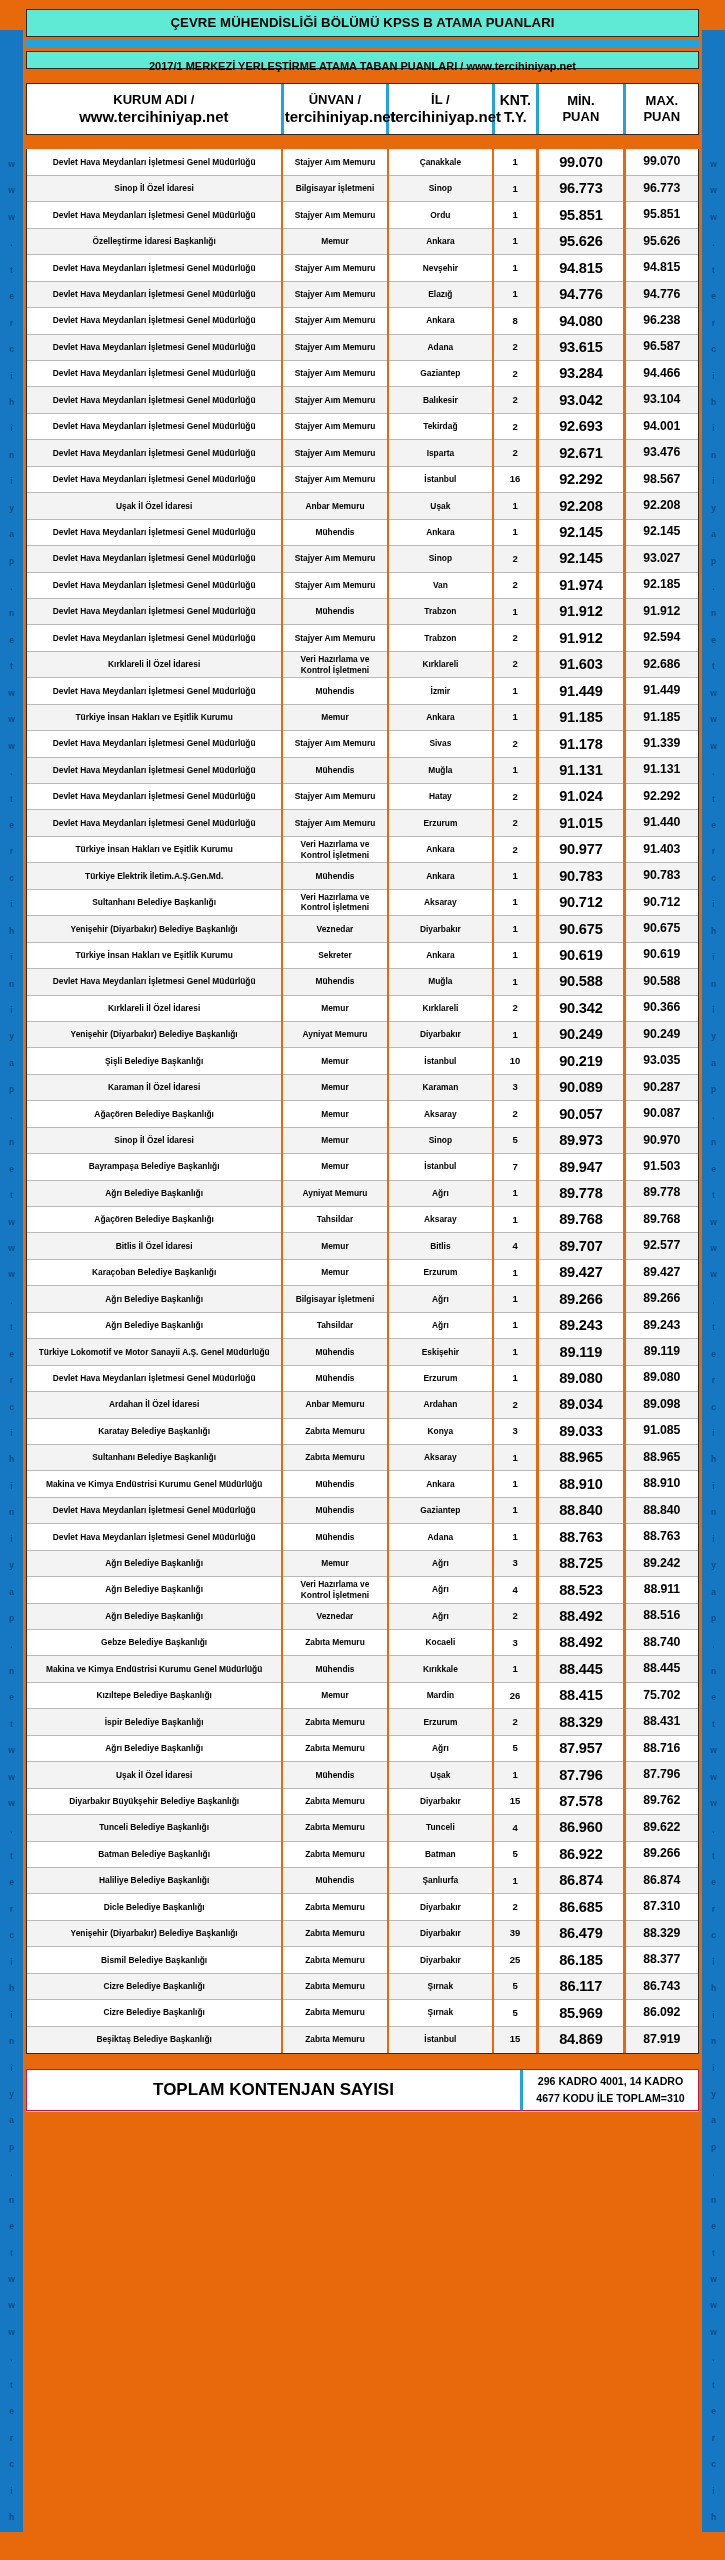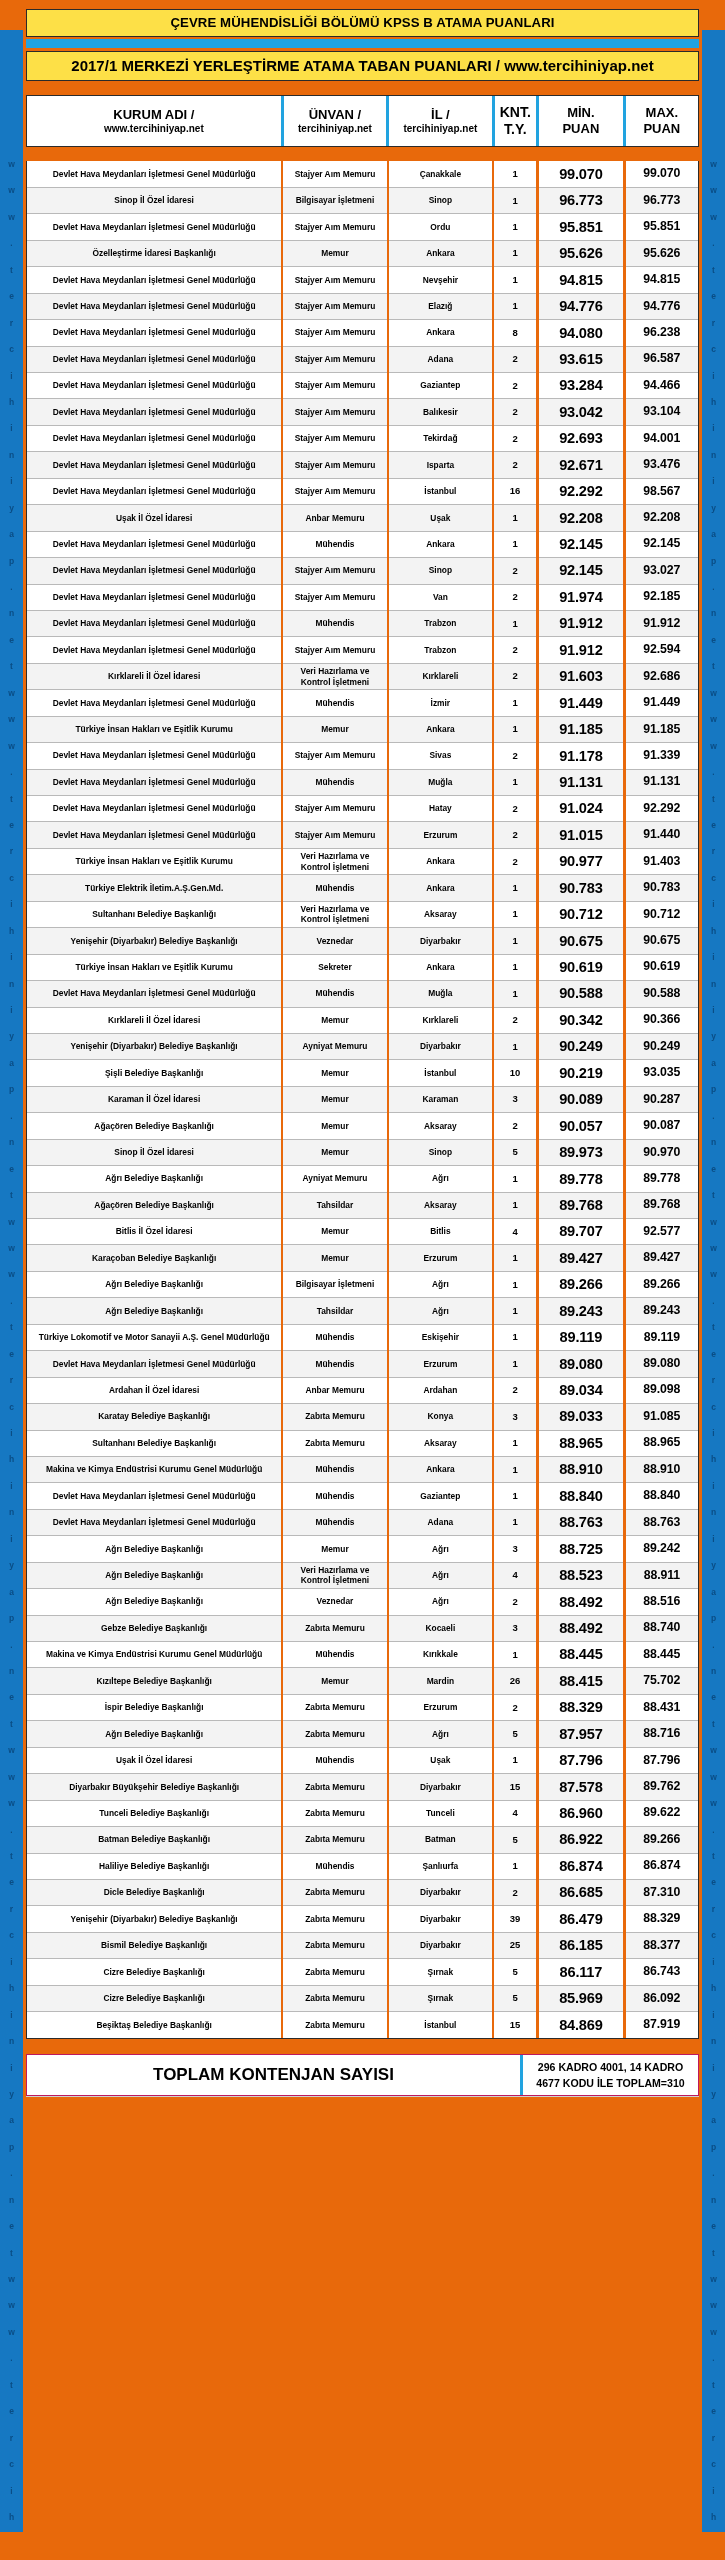--- a/index.html
+++ b/index.html
@@ -47,41 +47,41 @@
 
   
   .inner {
     margin: 0 26px;
     position: relative;
     z-index: 2;
   }
 
   
   .titlebar {
-    background: #fde047;
+    background: #5eead4;
     border: 1px solid #2a2a2a;
     text-align: center;
     color: #000;
     font-weight: bold;
   }
   .title1 {
     height: 28px;
     line-height: 26px;
     font-size: 13.2px;
     letter-spacing: .1px;
   }
   .bluebar {
     height: 9px;
     background: #21a3e0;
     margin: 2px 0 3px 0;
   }
   .title2 {
-    height: 30px;
+    height: 18px;
     line-height: 28px;
-    font-size: 15px;
+    font-size: 11px;
   }
   .orangebar {
     height: 8px;
     background: #e8690b;
     margin: 3px 0 3px 0;
   }
   .orangebar.thick { height: 9px; }
 
   
   table.grid {
@@ -109,21 +109,21 @@
     font-weight: bold;
     text-align: center;
     vertical-align: middle;
     padding: 3px 1px;
     height: 50px;
     border-right: 3px solid #21a3e0;
     line-height: 1.22;
   }
   thead th:last-child { border-right: none; }
   thead th .l1 { font-size: 13px; display:block; }
-  thead th .l2 { font-size: 10px; display:block; font-weight: bold; }
+  thead th .l2 { font-size: 15px; display:block; font-weight: bold; }
   thead th.knt .l1, thead th.knt .l2 { font-size: 14px; }
   thead th.min .l1, thead th.min .l2,
   thead th.max .l1, thead th.max .l2 { font-size: 13px; }
 
   
   tbody tr { height: 26.45px; }
   tbody tr:nth-child(odd)  td { background: #ffffff; }
   tbody tr:nth-child(even) td { background: #f3f3f3; }
   tbody td {
     border-bottom: 1px solid #b9b9b9;
@@ -737,20 +737,28 @@
             </tr>
             <tr>
               <td class="kurum">Sinop İl Özel İdaresi</td>
               <td class="unvan">Memur</td>
               <td class="il">Sinop</td>
               <td class="knt">5</td>
               <td class="min">89.973</td>
               <td class="max">90.970</td>
             </tr>
             <tr>
+              <td class="kurum">Bayrampaşa Belediye Başkanlığı</td>
+              <td class="unvan">Memur</td>
+              <td class="il">İstanbul</td>
+              <td class="knt">7</td>
+              <td class="min">89.947</td>
+              <td class="max">91.503</td>
+            </tr>
+            <tr>
               <td class="kurum">Ağrı Belediye Başkanlığı</td>
               <td class="unvan">Ayniyat Memuru</td>
               <td class="il">Ağrı</td>
               <td class="knt">1</td>
               <td class="min">89.778</td>
               <td class="max">89.778</td>
             </tr>
             <tr>
               <td class="kurum">Ağaçören Belediye Başkanlığı</td>
               <td class="unvan">Tahsildar</td>

